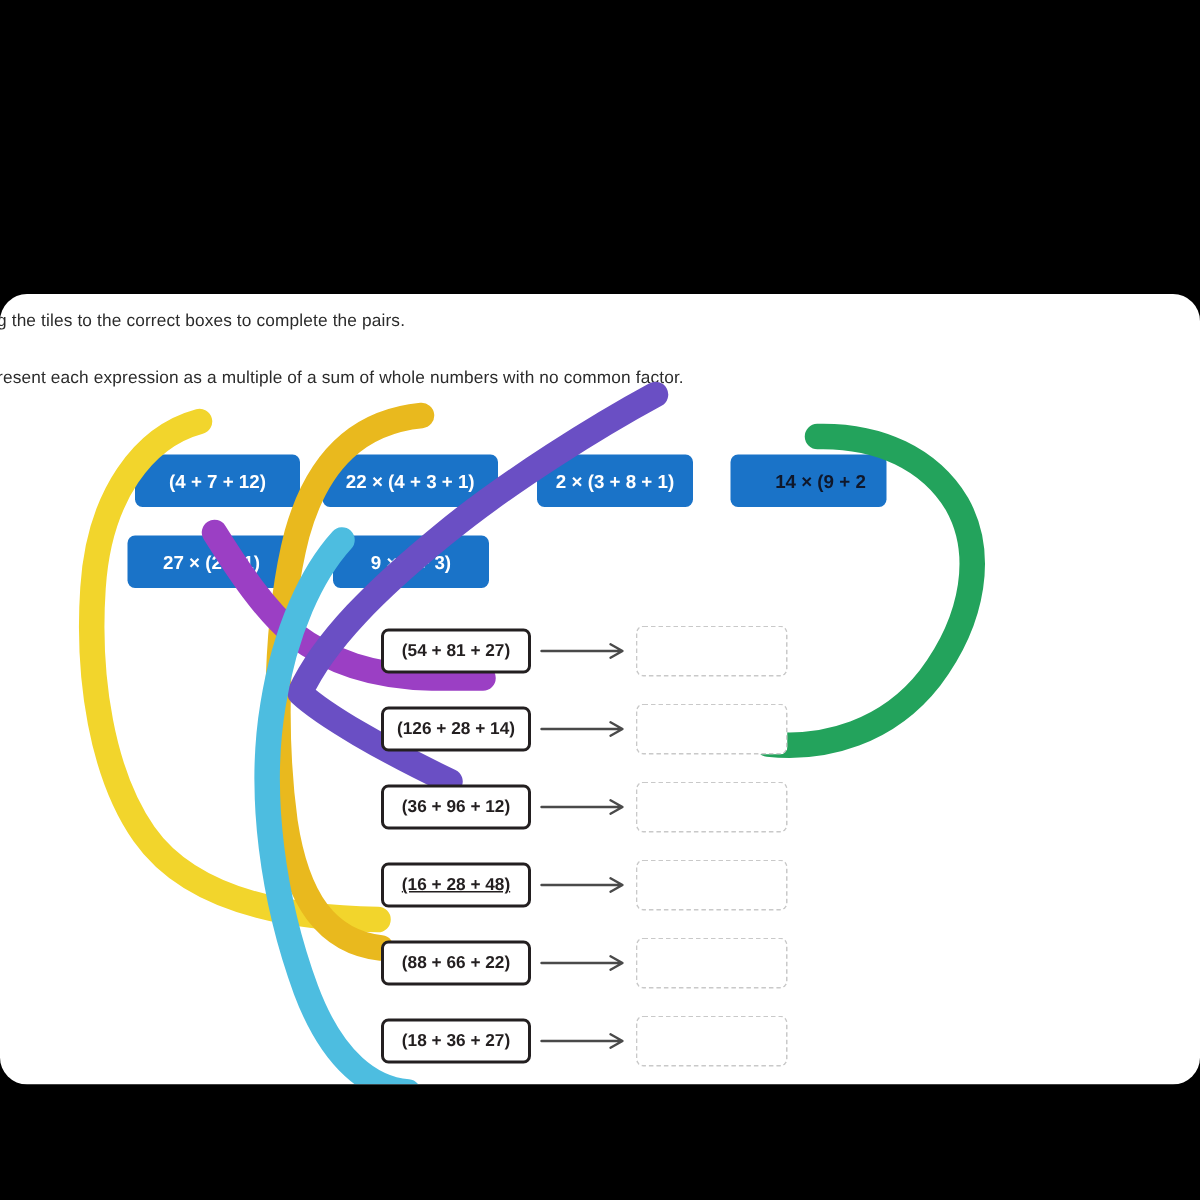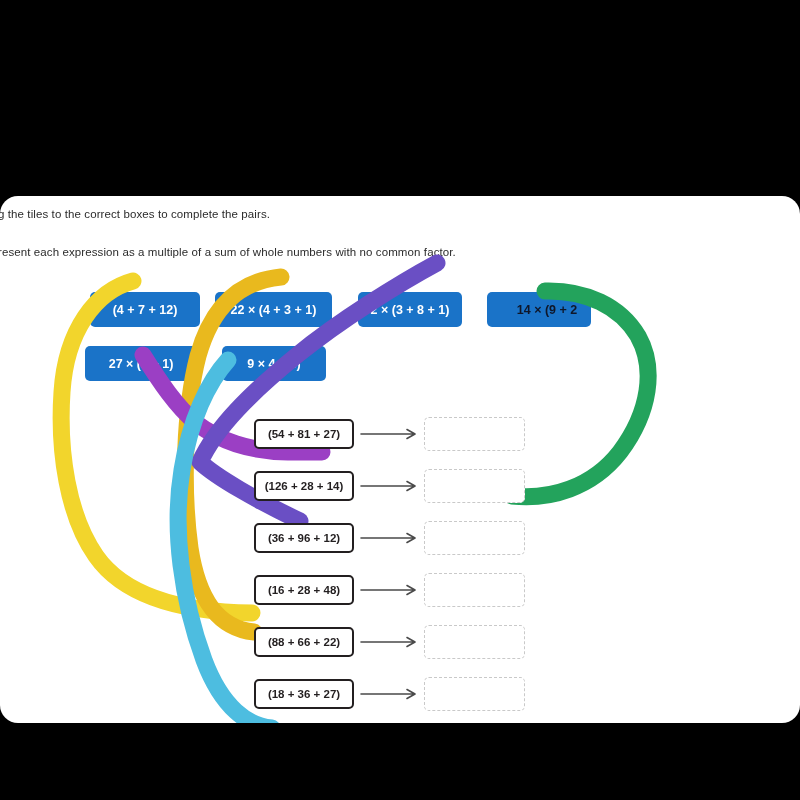--- a/index.html
+++ b/index.html
@@ -68,20 +68,21 @@
     font-weight: bold;
     display: flex;
     align-items: center;
     justify-content: center;
     white-space: nowrap;
     overflow: hidden;
     box-sizing: border-box;
     padding: 0 8px;
     height: 35px;
     z-index: 5;
+    margin-top: 11px;
   }
 
   
   .expr-box {
     position: absolute;
     left: 254px;
     width: 100px;
     height: 30px;
     border: 2px solid #231f20;
     border-radius: 5px;
@@ -195,21 +196,21 @@
           <path d="M 1 6 L 54 6 M 47 1.5 L 55 6 L 47 10.5" stroke="#4a4a4a" stroke-width="1.6" fill="none" stroke-linecap="round" stroke-linejoin="round"></path>
         </svg>
         <div class="drop-box" style="top: 273px; border-color: rgb(201, 201, 201);"></div>
         <div class="expr-box" style="top: 327px; border-color: rgb(35, 31, 32);">
           <span>(36 + 96 + 12)</span>
         </div>
         <svg class="arrow" viewBox="0 0 62 12" style="top: 336px;">
           <path d="M 1 6 L 54 6 M 47 1.5 L 55 6 L 47 10.5" stroke="#4a4a4a" stroke-width="1.6" fill="none" stroke-linecap="round" stroke-linejoin="round"></path>
         </svg>
         <div class="drop-box" style="top: 325px; border-color: rgb(201, 201, 201);"></div>
-        <div class="expr-box" style="top: 379px; border-color: rgb(35, 31, 32);">
+        <div class="expr-box" style="top: 379px; border-color: rgb(35, 31, 32); text-decoration: underline;">
           <span>(16 + 28 + 48)</span>
         </div>
         <svg class="arrow" viewBox="0 0 62 12" style="top: 388px;">
           <path d="M 1 6 L 54 6 M 47 1.5 L 55 6 L 47 10.5" stroke="#4a4a4a" stroke-width="1.6" fill="none" stroke-linecap="round" stroke-linejoin="round"></path>
         </svg>
         <div class="drop-box" style="top: 377px; border-color: rgb(201, 201, 201);"></div>
         <div class="expr-box" style="top: 431px; border-color: rgb(35, 31, 32); justify-content: center;">
           <span>(88 + 66 + 22)</span>
         </div>
         <svg class="arrow" viewBox="0 0 62 12" style="top: 440px;">

